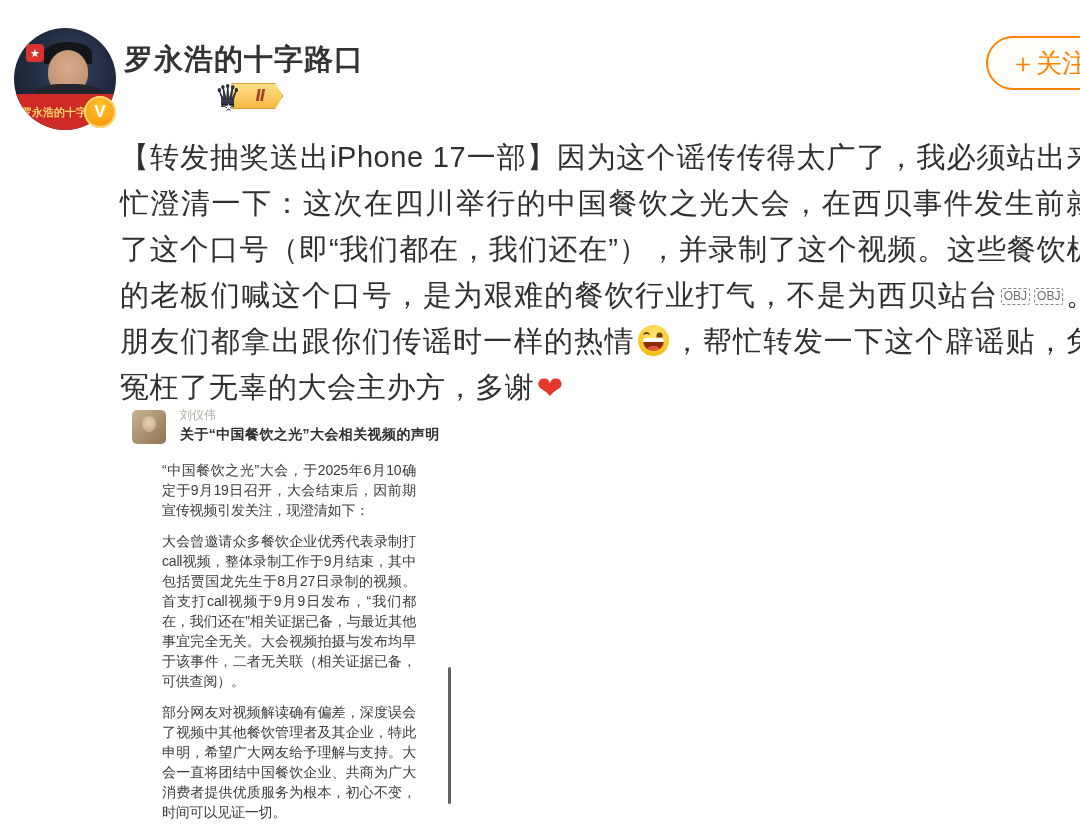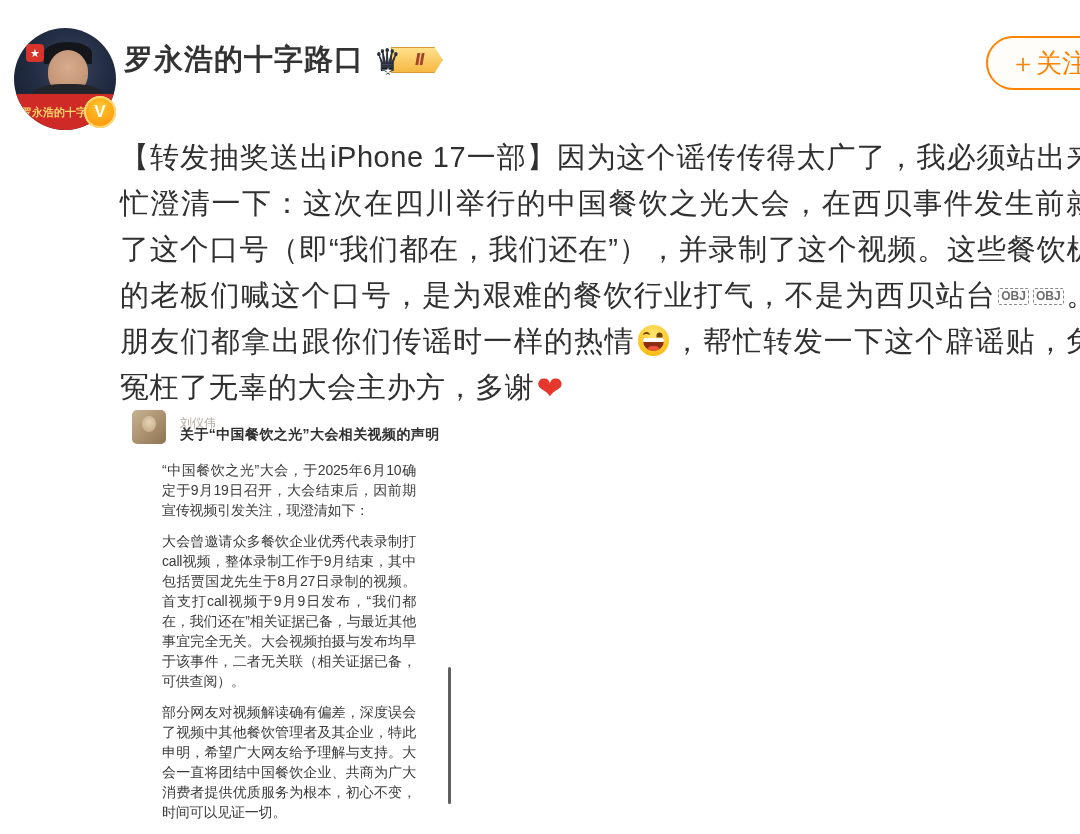--- a/index.html
+++ b/index.html
@@ -16,21 +16,21 @@
   .avatar .band{position:absolute;left:0;bottom:0;width:100%;height:36px;background:#cf2a25;
           display:flex;flex-direction:row;align-items:center;justify-content:center;line-height:12px;}
   .avatar .band span{color:#f7d469;font-size:11px;font-weight:bold;white-space:nowrap;}
   .avatar .corner{position:absolute;left:12px;top:16px;width:18px;height:18px;border-radius:4px;background:#d8342c;
           display:flex;align-items:center;justify-content:center;color:#fff;font-size:11px;}
   .vbadge{position:absolute;left:84px;top:96px;width:32px;height:32px;border-radius:50%;
           background:radial-gradient(circle at 50% 35%,#ffc62e,#ff8a00);
           box-shadow:0 0 0 2px #ffd978 inset;display:flex;align-items:center;justify-content:center;
           color:#fff;font-weight:bold;font-size:17px;z-index:3;}
 
-  .author-row{position:absolute;left:124px;top:40px;display:flex;align-items:center;}
+  .author-row{position:absolute;left:124px;top:40px;display:flex;align-items:center;flex-direction:column;}
   .author-name{font-size:29px;font-weight:bold;color:#333;cursor:pointer;letter-spacing:1px;}
   .vip-badge{display:inline-flex;align-items:center;margin-left:10px;position:relative;height:32px;}
   .vip-banner{display:inline-flex;align-items:center;justify-content:center;
           width:44px;height:24px;margin-left:-10px;padding-left:6px;
           background:linear-gradient(#ffe08a,#f6b844);border:1px solid #d89a32;
           clip-path:polygon(0 0,84% 0,100% 50%,84% 100%,0 100%);
           color:#a3442a;font-weight:bold;font-size:15px;font-style:italic;}
   .vip-crown{font-size:30px;line-height:30px;color:#2e3442;z-index:2;
           text-shadow:0 1px 0 #11151e;position:relative;}
   .vip-crown i{position:absolute;left:10px;top:11px;font-style:normal;font-size:9px;color:#fff;}
@@ -38,38 +38,38 @@
   .meta-row{position:absolute;left:124px;top:90px;font-size:24px;color:#9c9c9c;letter-spacing:0.5px;}
 
   .follow-btn{position:absolute;left:986px;top:36px;width:130px;height:54px;border:2px solid #ff8200;
           border-radius:29px;background:#fffdf9;color:#ff8200;font-size:26px;
           display:flex;align-items:center;justify-content:flex-start;padding-left:22px;box-sizing:border-box;cursor:pointer;}
 
   
   .post-content{position:absolute;left:120px;top:134px;width:1006px;
           font-size:29px;line-height:46px;color:#303030;letter-spacing:0.6px;text-align:justify;}
   .obj{display:inline-block;border:1px dashed #8a8a8a;color:#6d6d6d;font-size:12px;line-height:13px;
-          padding:1px 2px;border-radius:2px;vertical-align:5px;letter-spacing:0;margin:0 2px;font-weight:bold;}
+          padding:1px 2px;border-radius:2px;vertical-align:5px;letter-spacing:0;margin:0 2px;font-weight:normal;}
   .emoji-face{display:inline-block;width:31px;height:31px;border-radius:50%;position:relative;
           background:radial-gradient(circle at 50% 30%,#ffe875,#fcc21b 70%,#f2a90c);vertical-align:-5px;margin:0 3px;}
   .emoji-face .eyes{position:absolute;left:5px;top:7px;width:7px;height:4px;border-top:2.5px solid #704500;
           border-radius:50% 50% 0 0;box-shadow:13px 0 0 -0.5px #704500;border-top-left-radius:6px;border-top-right-radius:6px;}
   .emoji-face .mouth{position:absolute;left:5px;top:13px;width:21px;height:13px;background:#8c2c10;
           border-radius:2px 2px 12px 12px;overflow:hidden;}
   .emoji-face .mouth b{position:absolute;left:0;top:0;width:100%;height:4px;background:#fff;}
   .emoji-face .mouth i{position:absolute;left:4px;bottom:0px;width:13px;height:5px;background:#e8553a;border-radius:6px 6px 0 0;}
   .heart{color:#e5372c;font-size:32px;vertical-align:-2px;margin-left:2px;font-family:"DejaVu Sans",sans-serif;}
 
   
   .quote-card{position:absolute;left:132px;top:406px;width:330px;cursor:pointer;}
   .q-avatar{position:absolute;left:0;top:4px;width:34px;height:34px;border-radius:5px;overflow:hidden;
           background:linear-gradient(135deg,#c8b493 0%,#a98f6d 55%,#8e7354 100%);}
   .q-avatar::after{content:"";position:absolute;left:10px;top:6px;width:14px;height:16px;border-radius:50%;
           background:radial-gradient(circle at 50% 40%,#e6d3b4,#bfa27e);}
-  .q-author{position:absolute;left:48px;top:9px;font-size:12px;color:#b3aca2;}
+  .q-author{position:absolute;left:48px;top:1px;font-size:12px;color:#b3aca2;}
   .q-title{position:absolute;left:48px;top:20px;font-size:14px;font-weight:bold;color:#2f2f2f;white-space:nowrap;letter-spacing:0.4px;}
 
   .statement{position:absolute;left:162px;top:460px;width:266px;font-size:14px;line-height:20px;
           color:#3b3b3b;font-weight:500;text-align:justify;letter-spacing:-0.2px;}
   .statement p{margin:0 12px 11px 0;}
   .stmt-scrollbar{position:absolute;left:448px;top:667px;width:3px;height:137px;background:#60605e;border-radius:2px;cursor:pointer;}
 </style>
 </head>
 <body>
 

